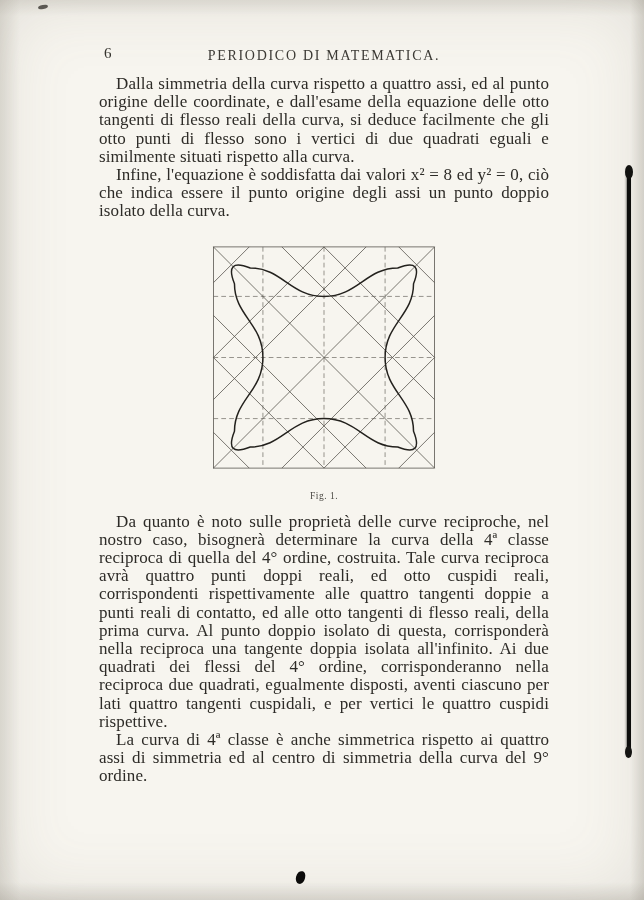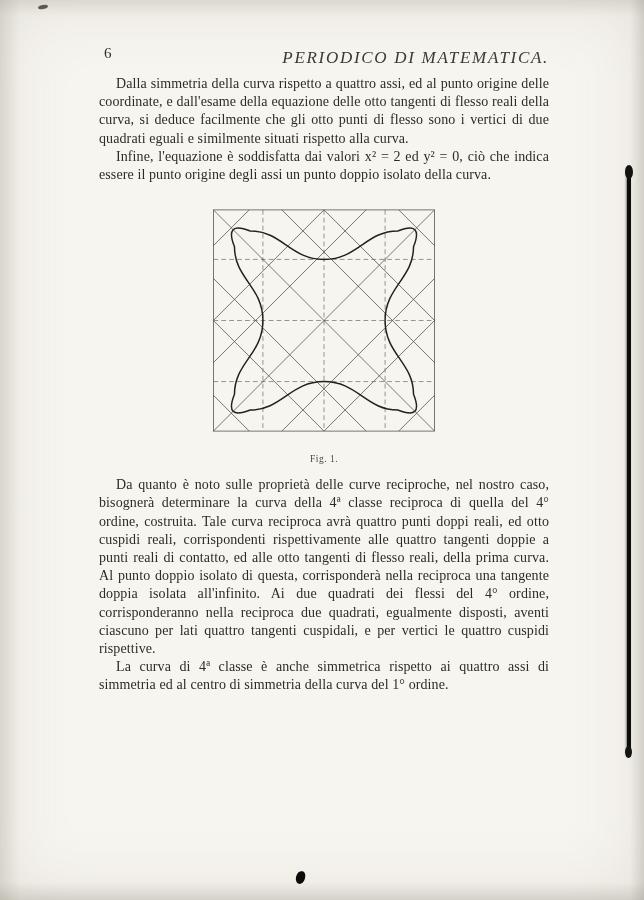--- a/index.html
+++ b/index.html
@@ -35,33 +35,32 @@
     margin-bottom: 9px;
   }
   .page-number {
     position: absolute;
     left: 5px;
     top: 1px;
     font-size: 15px;
     color: #34322d;
   }
   .journal-title {
-    text-align: right;
-    font-size: 17px;
+    text-align: center;
+    font-size: 14px;
     letter-spacing: 1.7px;
     padding-top: 4px;
     color: #3b3934;
-    font-style: italic;
   }
 
   p.body-par {
     margin: 0;
     text-align: justify;
     text-indent: 17px;
-    font-size: 14px;
+    font-size: 17px;
     line-height: 18.2px;
     letter-spacing: 0.1px;
   }
   .lead-italic { font-style: italic; }
 
   .figure-block {
     text-align: center;
     margin: 8px 0 0 0;
   }
   .figure-caption {
@@ -132,21 +131,21 @@
 <div class="page">
 
   <div class="content">
 
     <div class="page-header">
       <span class="page-number">6</span>
       <div class="journal-title">PERIODICO DI MATEMATICA.</div>
     </div>
 
     <p class="body-par">Dalla simmetria della curva rispetto a quattro assi, ed al punto origine delle coordinate, e dall'esame della equazione delle otto tangenti di flesso reali della curva, si deduce facilmente che gli otto punti di flesso sono i vertici di due quadrati eguali e similmente situati rispetto alla curva.</p>
-    <p class="body-par">Infine, l'equazione è soddisfatta dai valori x² = 2 ed y² = 0, ciò che indica essere il punto origine degli assi un punto doppio isolato della curva.</p>
+    <p class="body-par">Infine, l'equazione è soddisfatta dai valori x² = 8 ed y² = 0, ciò che indica essere il punto origine degli assi un punto doppio isolato della curva.</p>
 
     <div class="figure-block">
       <svg class="fig" width="270" height="257" viewBox="-128 -122 256 244" xmlns="http://www.w3.org/2000/svg">
 
         <rect x="-105" y="-105" width="210" height="210" class="construction"></rect>
 
         <line x1="-105" y1="0" x2="105" y2="0" class="construction-dash"></line>
         <line x1="0" y1="-105" x2="0" y2="105" class="construction-dash"></line>
 
         <line x1="-58" y1="-105" x2="-58" y2="105" class="construction-dash"></line>
@@ -183,21 +182,21 @@
           C -85,40 -58,32 -58,0
           C -58,-32 -85,-40 -85,-70
           Q -95,-95 -70,-85
           Z"></path>
       </svg>
       <div class="figure-caption">Fig. 1.</div>
     </div>
 
 
     <p class="body-par">Da quanto è noto sulle proprietà delle curve reciproche, nel nostro caso, bisognerà determinare la curva della 4ª classe reciproca di quella del 4° ordine, costruita. Tale curva reciproca avrà quattro punti doppi reali, ed otto cuspidi reali, corrispondenti rispettivamente alle quattro tangenti doppie a punti reali di contatto, ed alle otto tangenti di flesso reali, della prima curva. Al punto doppio isolato di questa, corrisponderà nella reciproca una tangente doppia isolata all'infinito. Ai due quadrati dei flessi del 4° ordine, corrisponderanno nella reciproca due quadrati, egualmente disposti, aventi ciascuno per lati quattro tangenti cuspidali, e per vertici le quattro cuspidi rispettive.</p>
-    <p class="body-par">La curva di 4ª classe è anche simmetrica rispetto ai quattro assi di simmetria ed al centro di simmetria della curva del 1° ordine.</p>
+    <p class="body-par">La curva di 4ª classe è anche simmetrica rispetto ai quattro assi di simmetria ed al centro di simmetria della curva del 9° ordine.</p>
 
   </div>
 
   <div class="artifact-right-line"></div>
   <div class="artifact-right-blob-top"></div>
   <div class="artifact-right-blob-bottom"></div>
   <div class="artifact-bottom-dot"></div>
   <div class="artifact-topleft-speck"></div>
 
 </div>

